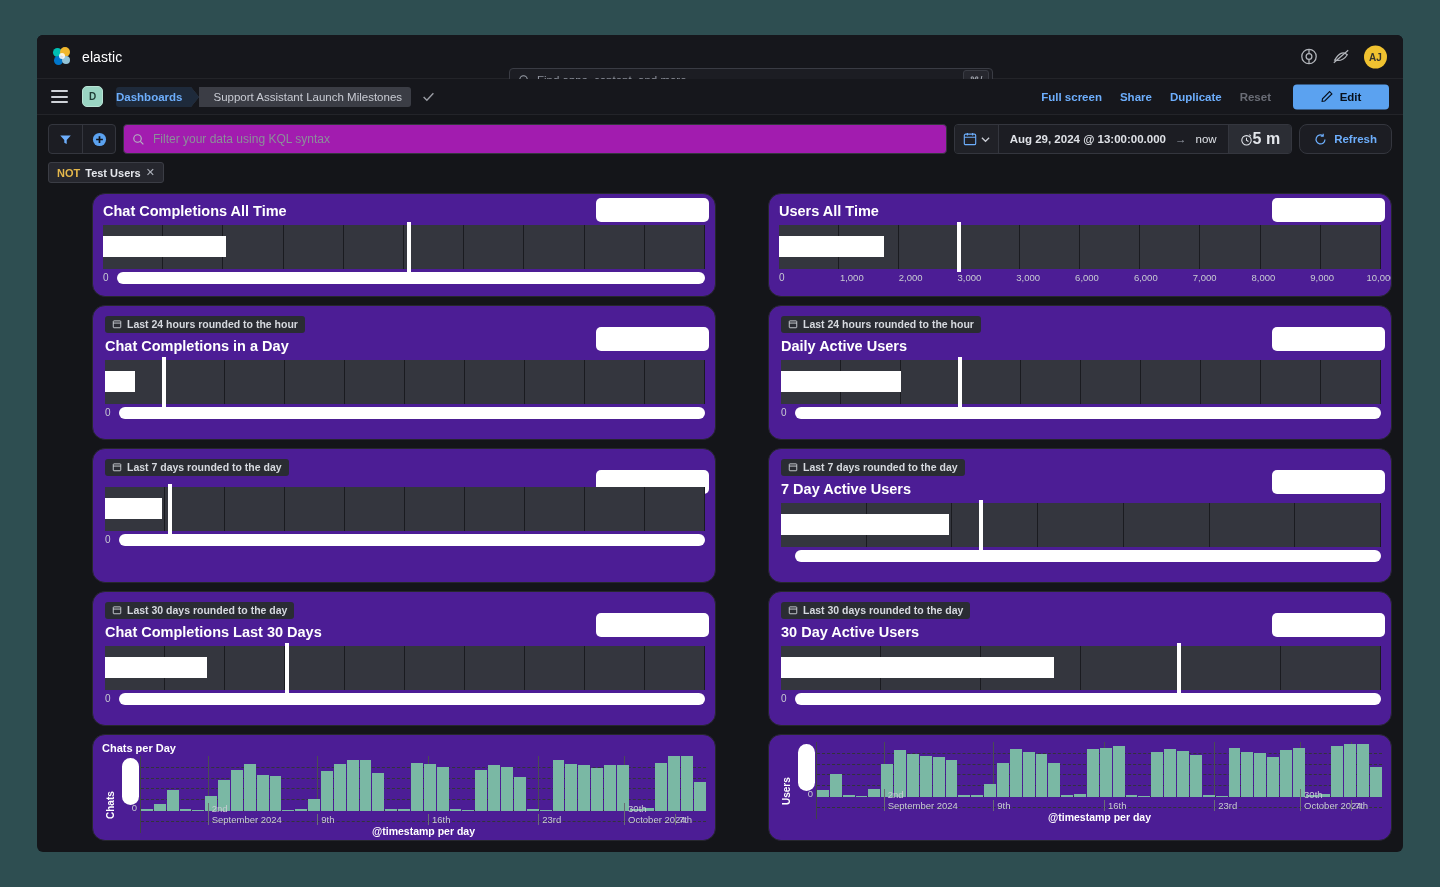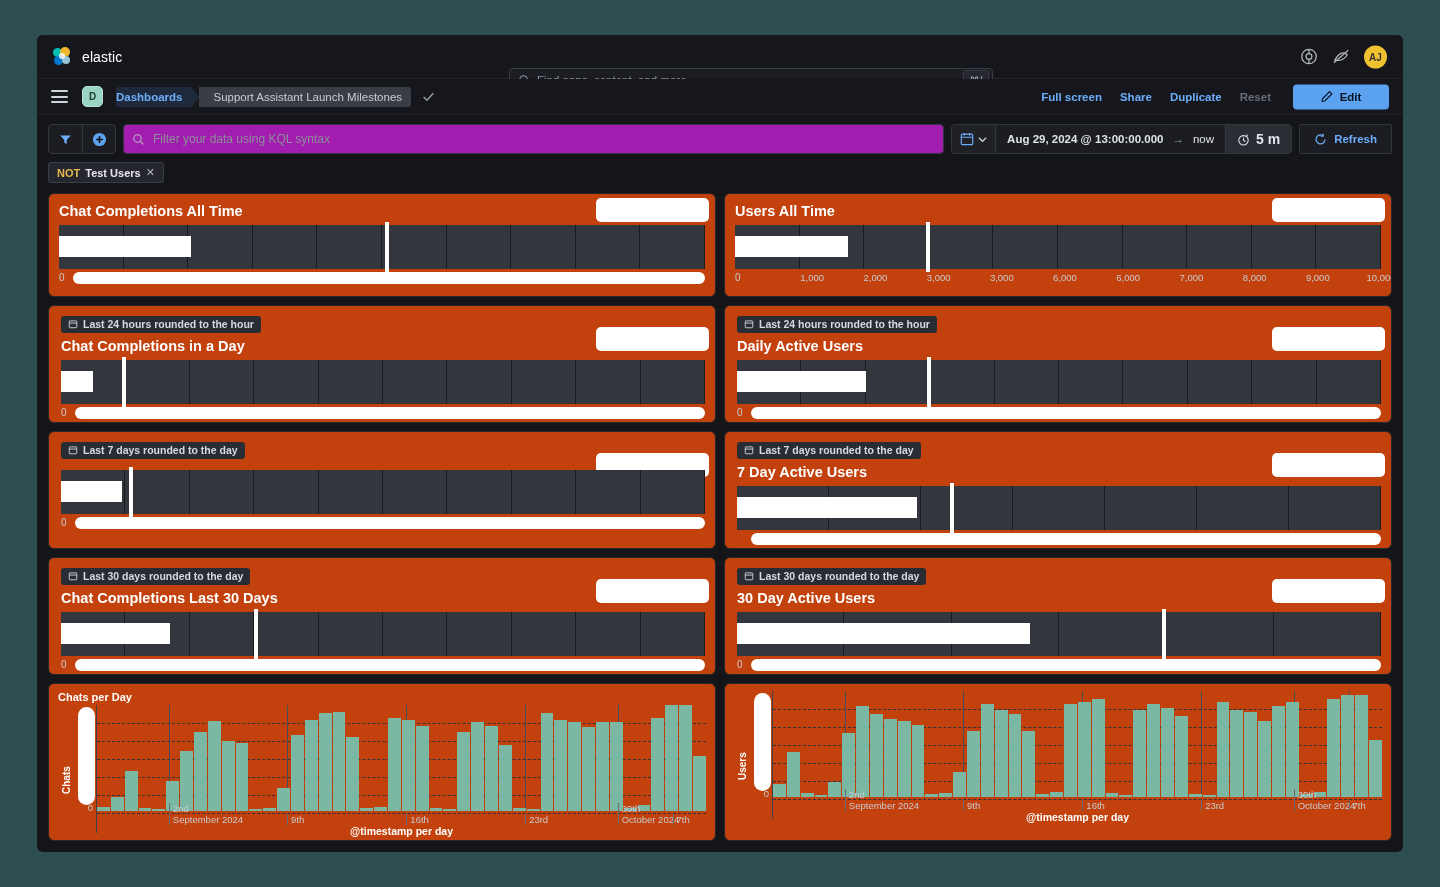--- a/index.html
+++ b/index.html
@@ -165,55 +165,55 @@
     border-right: 1px solid #34363e; background: #202127;
   }
   .dp-range {
     display:flex; align-items:center; gap:9px;
     padding: 0 11px; height: 100%; cursor: pointer;
     color: #dfe2e7; font-size: 11.5px; font-weight: bold;
   }
   .dp-range .arw { color: #9aa0ab; font-weight: normal; }
   .dp-range .nowtxt { color: #dfe2e7; font-weight: normal; }
   .dp-int {
-    display:flex; align-items:center; gap:6px;
+    display:flex; align-items:center; 
     padding: 0 11px; height: 100%; cursor: pointer;
-    background: #2b2d34; color: #e3e6eb; font-size: 14px; font-weight: bold;
+    background: #2b2d34; color: #e3e6eb; font-size: 16px; font-weight: bold;
     border-left: 1px solid #34363e;
   }
   .btn-refresh {
     height: 30px; background: #1c1d23; border: 1px solid #34363e;
-    border-radius: 2px; color: #6daefc; font-size: 11.5px; font-weight: bold;
+    border-radius: 8px; color: #6daefc; font-size: 11.5px; font-weight: bold;
     display:flex; align-items:center; gap: 7px; padding: 0 14px; cursor: pointer;
   }
   .filters { padding: 8px 11px 0 11px; display:flex; gap:6px; }
   .fpill {
     height: 21px; background: #26272e; border: 1px solid #3b3d45;
     border-radius: 3px; display:flex; align-items:center; gap: 5px;
     padding: 0 8px; font-size: 11px; cursor: pointer;
   }
   .fpill .neg { color: #e5b84b; font-weight: bold; }
   .fpill .nm { color: #e6e8ed; font-weight: bold; }
   .fpill .x { color: #aeb2bb; font-size: 11px; }
 
   
   .grid {
     flex: 1; padding: 10px 11px 11px 11px;
     display: flex; flex-direction: column; gap: 8px;
     min-height: 0;
   }
   .grow { display: flex; gap: 8px; }
   .panel {
-    flex: 1; background: #c2410c;
-    border: 1px solid #26272d; border-radius: 6px;
+    flex: 1; background: #4c1d95;
+    border: 1px solid #26272d; border-radius: 13px;
     padding: 9px 10px 7px 10px;
-    position: relative; overflow: hidden;
+    position: relative; overflow: hidden; margin-left: 44px;
   }
   .r1 .panel { height: 104px; }
-  .r2 .panel, .r3 .panel, .r4 .panel { height: 118px; padding-left: 12px; }
+  .r2 .panel, .r3 .panel, .r4 .panel { height: 135px; padding-left: 12px; }
   .r5 { flex: 1; min-height: 0; }
   .r5 .panel { height: 100%; padding: 7px 9px 5px 9px; }
 
   .badge {
     display: inline-flex; align-items: center; gap: 5px;
     height: 17px; background: #2a2c33; border-radius: 3px;
     padding: 0 7px; font-size: 10.5px; color: #d6d9df; font-weight: bold;
     margin-bottom: 5px;
   }
   .ptitle { color: #fff; font-size: 14.5px; font-weight: bold; }

